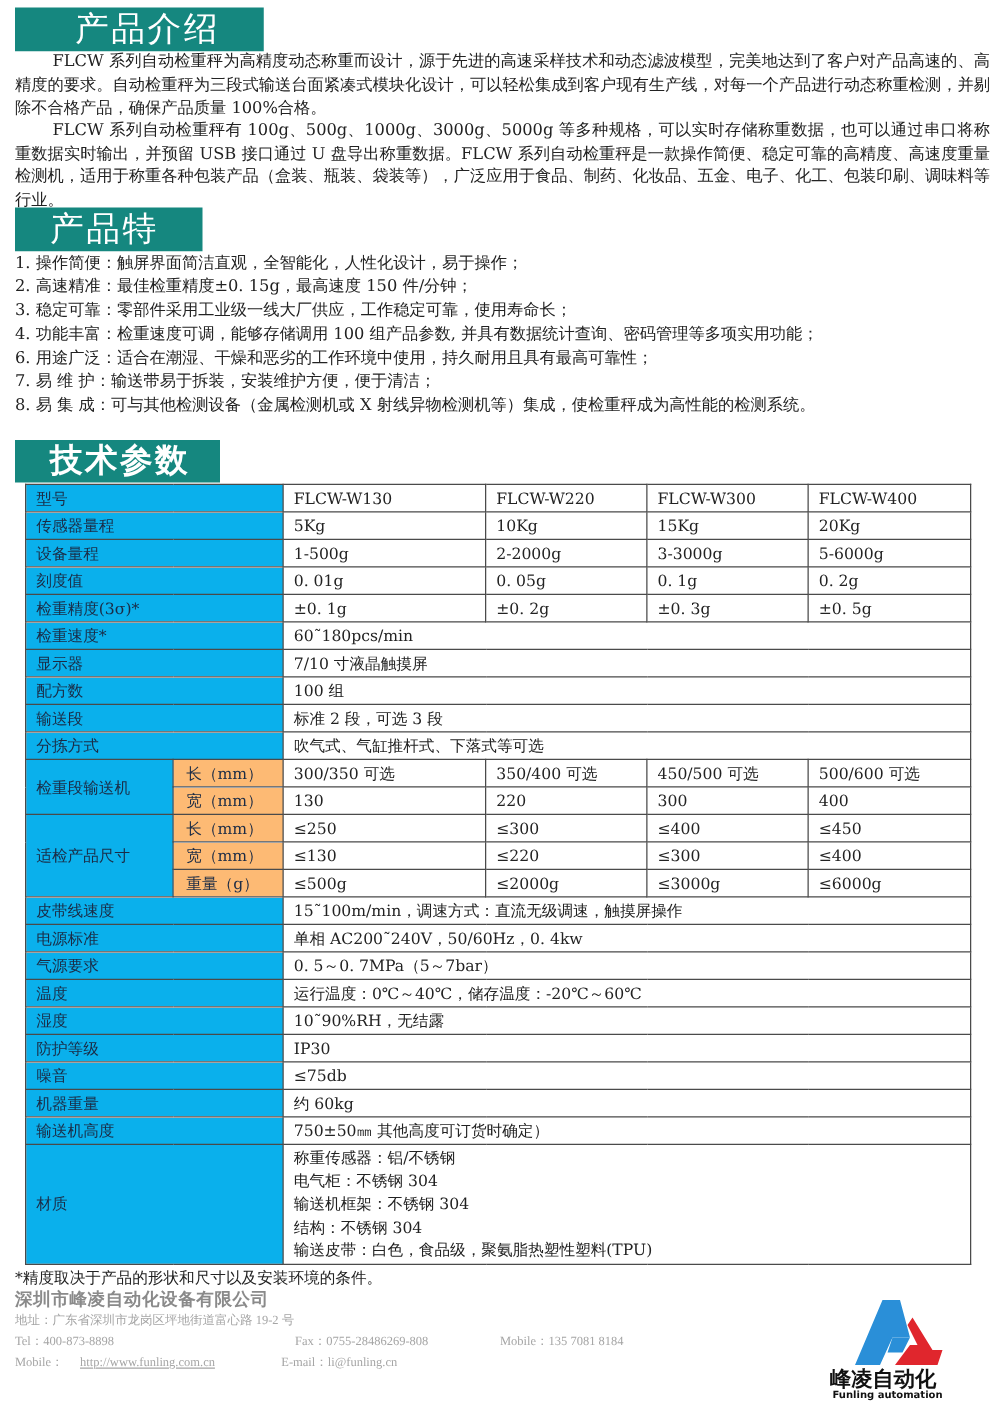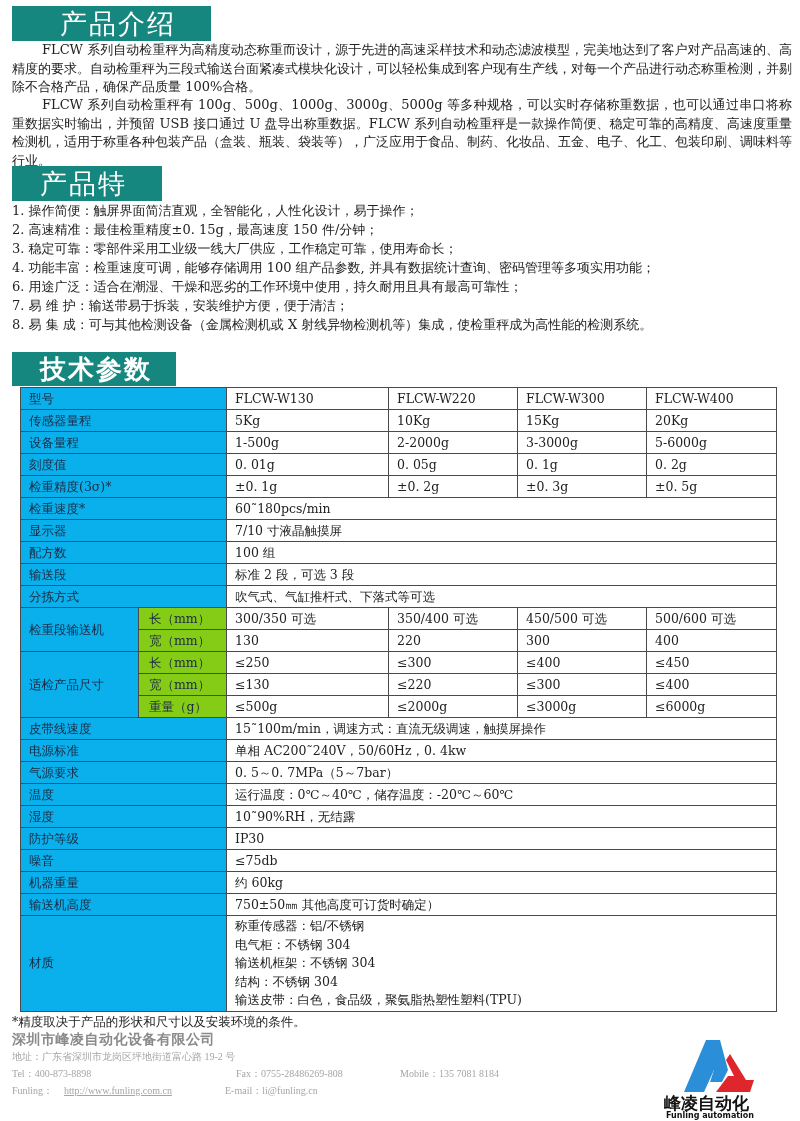--- a/index.html
+++ b/index.html
@@ -27,21 +27,21 @@
 
   table#spec-table {
     position: absolute; left: 20px; top: 387px; width: 756px;
     border-collapse: collapse; font-size: 12.5px; table-layout: fixed;
   }
   #spec-table td {
     border: 1.3px solid #4a4a4a; height: 21px; padding: 0 8px; line-height: 20px;
     white-space: nowrap; overflow: hidden;
   }
   #spec-table td.lbl { background: #0ab0ec; color: #1b2b45; }
-  #spec-table td.sub { background: #84cc16; color: #1b2b45; padding-left: 10px; }
+  #spec-table td.sub { background: #fdba74; color: #1b2b45; padding-left: 10px; }
   #spec-table td.val { background: #ffffff; color: #222; }
   #spec-table td.multi { line-height: 18.5px; padding-top: 1px; padding-bottom: 1px; white-space: normal; margin-top: 40px; }
 
   #footnote { position: absolute; left: 12px; top: 1014px; font-size: 12.5px; line-height: 16px; color: #222; }
 
   #company-name { position: absolute; left: 12px; top: 1031px; font-family: Liberation Sans, sans-serif; font-weight: bold; font-size: 14px; color: #8a8a8a; letter-spacing: 0.5px; }
   .contact { position: absolute; font-family: "Liberation Serif", "DejaVu Serif", serif; font-size: 10px; color: #a5a5a5; line-height: 14px; white-space: nowrap; }
   #addr { left: 12px; top: 1050px; }
   #tel { left: 12px; top: 1067px; }
   #fax { left: 236px; top: 1067px; }
@@ -227,21 +227,21 @@
 </tbody>
   </table>
 
 <div id="footnote">*精度取决于产品的形状和尺寸以及安装环境的条件。</div>
 
 <div id="company-name">深圳市峰凌自动化设备有限公司</div>
 <div id="addr" class="contact">地址：广东省深圳市龙岗区坪地街道富心路 19-2 号</div>
 <div id="tel" class="contact">Tel：400-873-8898</div>
 <div id="fax" class="contact">Fax：0755-28486269-808</div>
 <div id="mobile" class="contact">Mobile：135 7081 8184</div>
-<div id="website-label" class="contact">Funling：</div>
+<div id="website-label" class="contact">Mobile：</div>
 <a id="website-link" class="contact">http://www.funling.com.cn</a>
 <div id="email" class="contact">E-mail：li@funling.cn</div>
 
 <svg id="logo" viewBox="0 0 80 80">
   <polygon points="30,0 44,0 52,30 38,30 28,52 8,52" fill="#2a8fd8"></polygon>
   <polygon points="38,30 52,30 46,42 34,42" fill="#2a8fd8"></polygon>
   <polygon points="50,20 54,14 70,40 78,40 74,52 40,52 52,36 58,36" fill="#e0262d"></polygon>
 </svg>
 <div id="logo-cn">峰凌自动化</div>
 <div id="logo-en">Funling automation</div>

